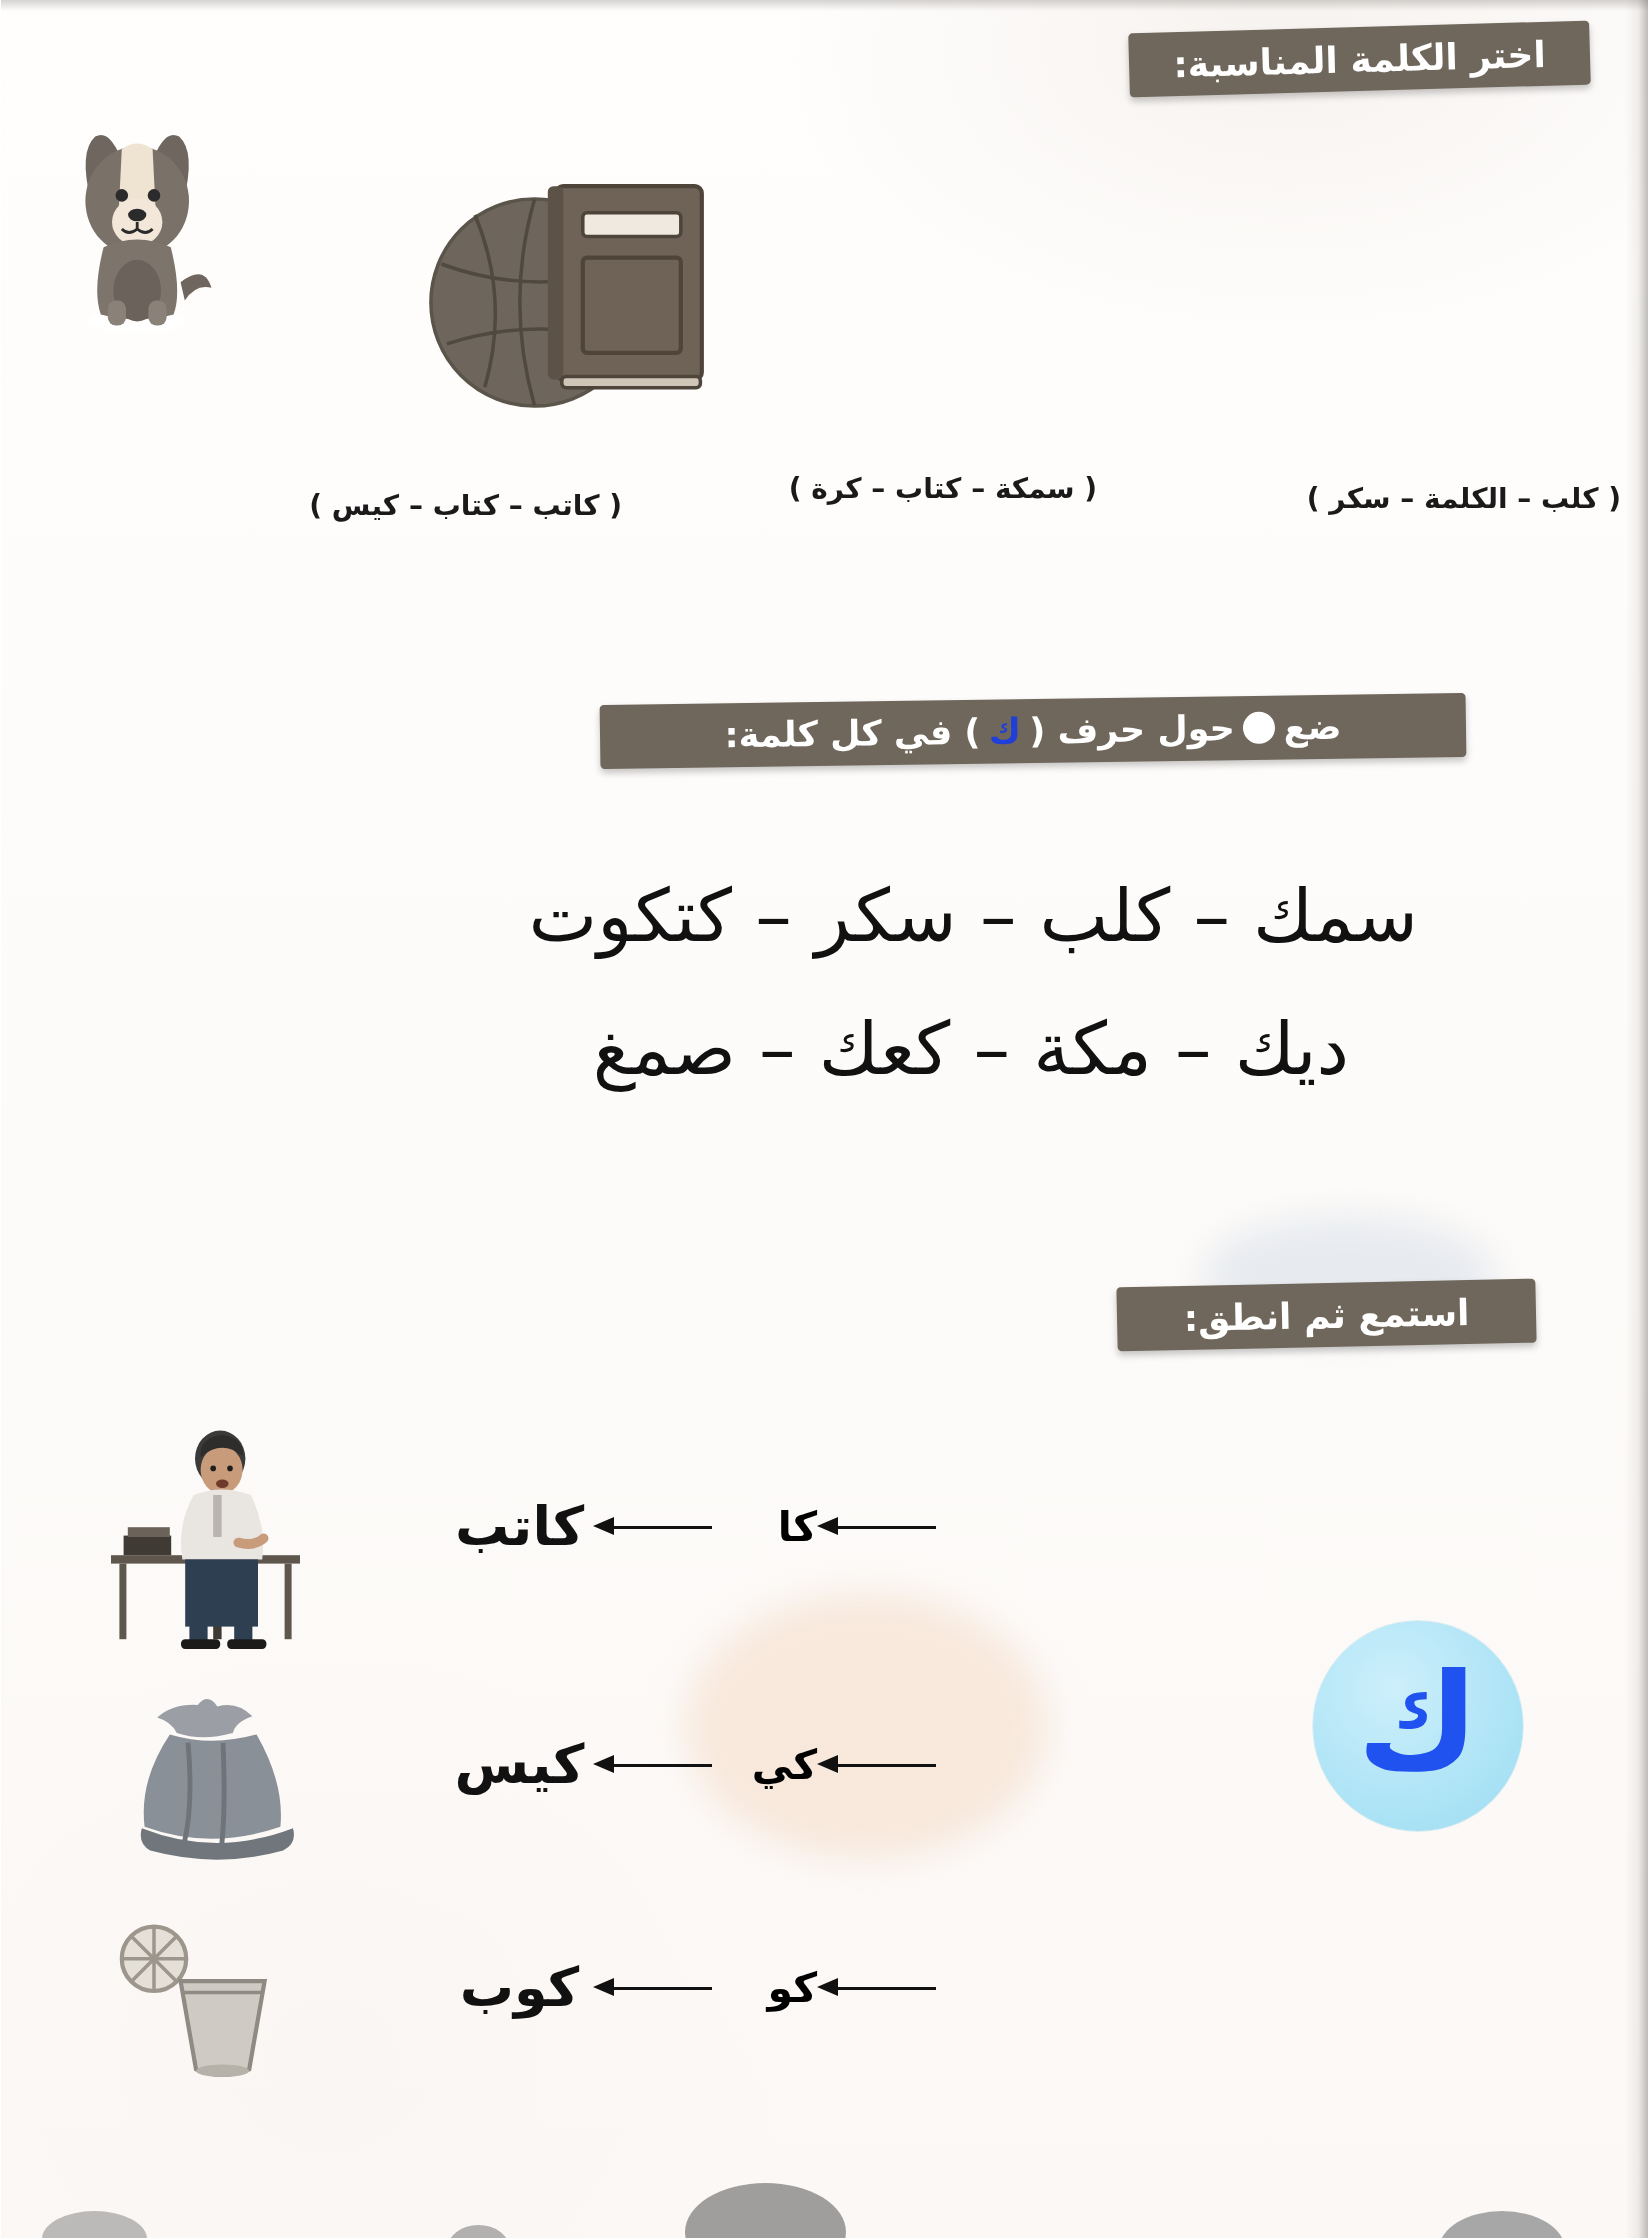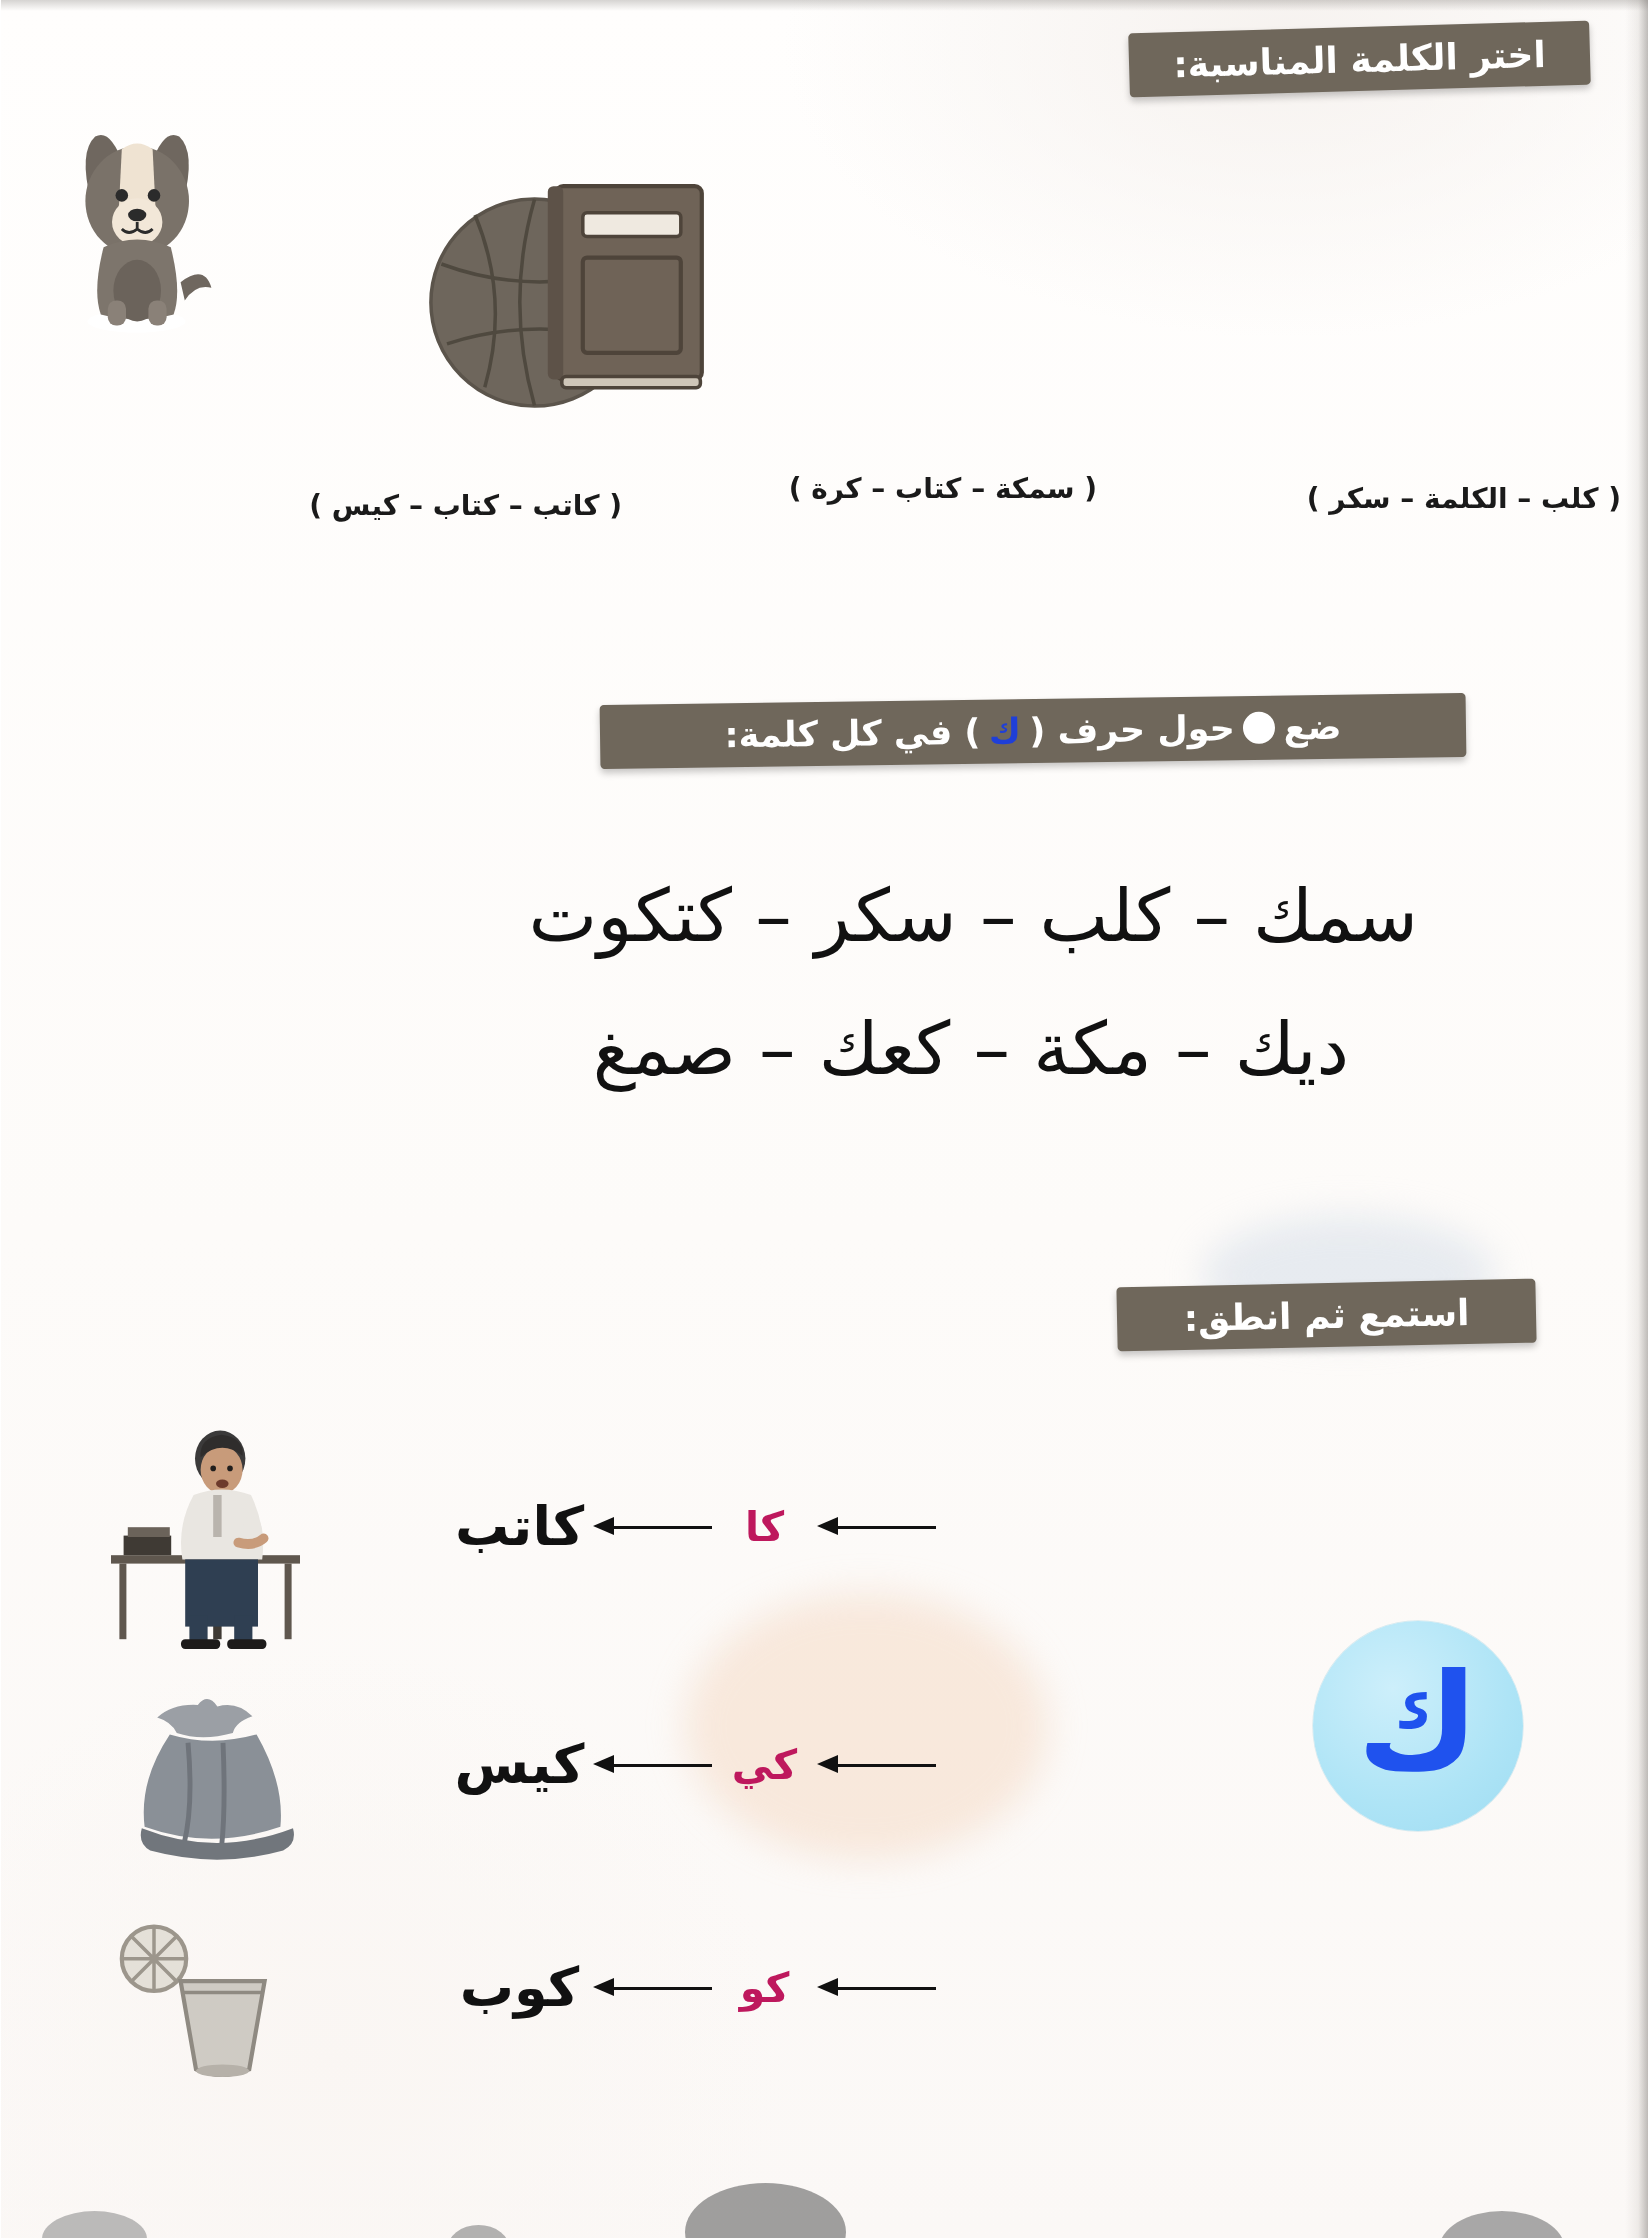--- a/index.html
+++ b/index.html
@@ -128,23 +128,23 @@
   .row .word {
     font-size: 54px;
     font-weight: bold;
     color: #111111;
     width: 147px;
     text-align: center;
   }
   .row .syll {
     font-size: 41px;
     font-weight: bold;
-    color: #be185d;
+    color: #000000;
     width: 105px;
-    text-align: center;
+    text-align: right;
   }
   .arrow {
     width: 119px;
     height: 7px;
     position: relative;
   }
   .arrow::before {
     content: "";
     position: absolute;
     top: 2.8px; right: 0; left: 18px;

